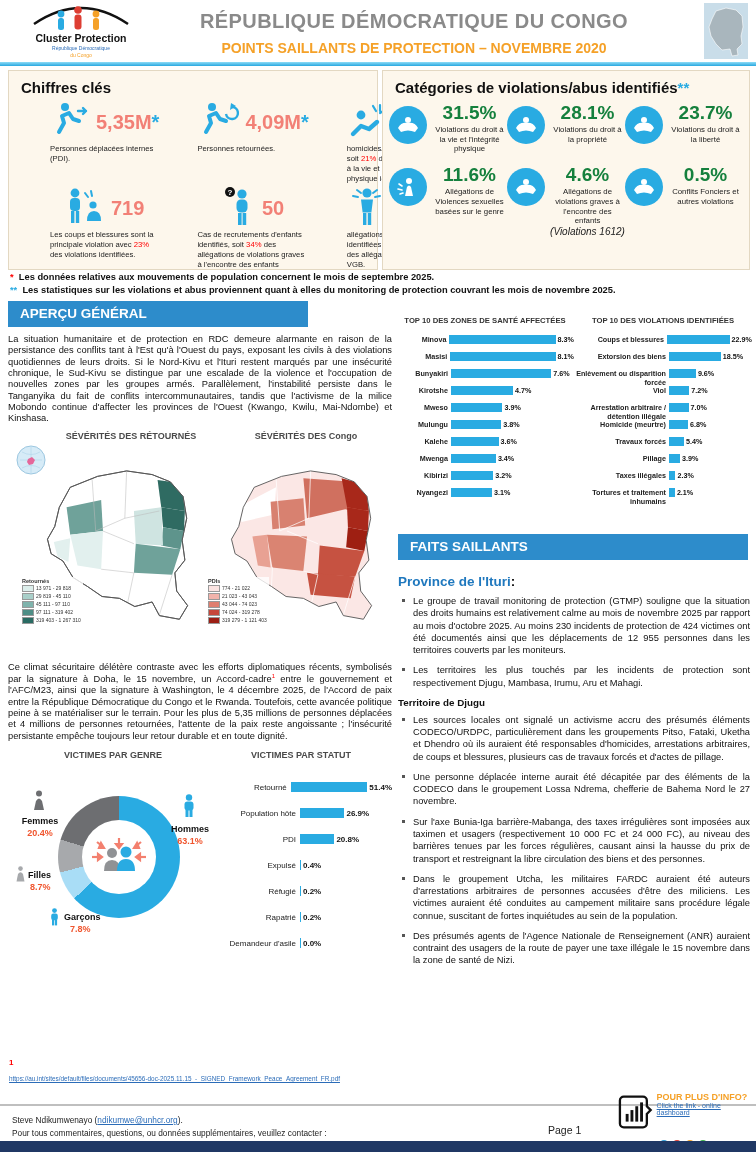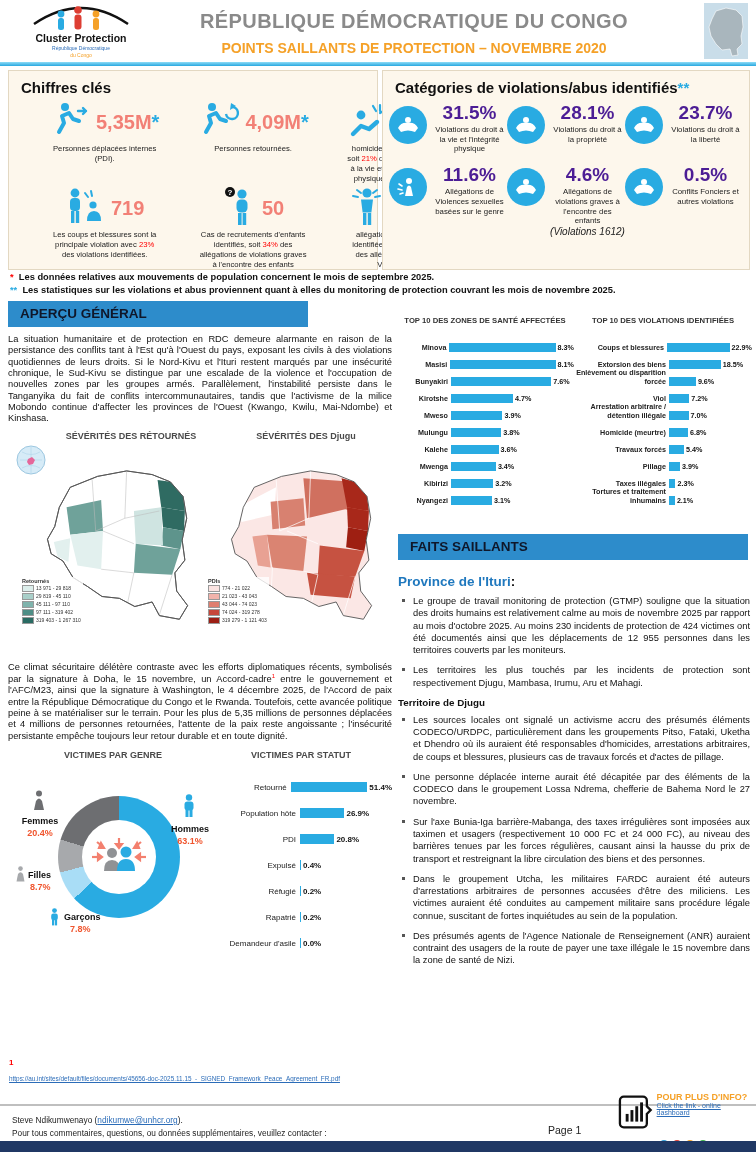--- a/index.html
+++ b/index.html
@@ -13,49 +13,49 @@
   .map-thumb{position:absolute;right:8px;top:3px;width:44px;height:56px;}
   .header-rule{position:absolute;left:0;top:62px;width:756px;height:4px;
                background:linear-gradient(#8edcf7,#29A8E0);}
   
   .box{position:absolute;top:70px;background:#FDF7EC;border:1px solid #E3D8C2;}
   .key-box{left:8px;width:368px;height:198px;}
   .cat-box{left:382px;width:366px;height:198px;}
   .box-title{font-size:15px;font-weight:bold;padding:8px 0 2px 12px;color:#111;}
   .blue-star{color:#29ABE2;}
   .kf-grid{display:grid;grid-template-columns:repeat(3,1fr);padding:2px 6px;}
-  .kf-item{text-align:center;padding:2px 3px;margin-left:32px;}
+  .kf-item{padding:2px 3px;margin-left:32px;}
   .kf-top{display:flex;align-items:center;justify-content:center;gap:6px;height:40px;}
   .kf-value{font-size:20px;font-weight:bold;color:#F28076;white-space:nowrap;}
   .kf-star{color:#29ABE2;}
   .kf-desc{font-size:7.7px;line-height:1.3;color:#222;margin-top:2px;}
   .hl{color:#FF0000;}
   .cat-grid{display:grid;grid-template-columns:repeat(3,1fr);padding:4px 6px;row-gap:10px;}
   .cat-item{display:flex;align-items:flex-start;gap:5px;}
   .cat-icon{flex:0 0 38px;width:38px;height:38px;border-radius:50%;background:#29ABE2;
             display:flex;align-items:center;justify-content:center;margin-top:4px;}
   .cat-text{flex:1;text-align:center;}
-  .cat-pct{font-size:19px;font-weight:bold;color:#4c1d95;}
+  .cat-pct{font-size:19px;font-weight:bold;color:#15803d;}
   .cat-label{font-size:7.8px;line-height:1.25;color:#222;margin-top:1px;}
   .cat-sub{font-size:10px;font-style:italic;color:#222;}
   
   .notes{position:absolute;left:10px;top:272px;width:740px;}
   .note{font-size:9.3px;font-weight:bold;margin-bottom:3px;color:#111;}
   
-  .banner{background:#2D8CCB;color:#0f172a;font-weight:bold;font-size:13.5px;
+  .banner{background:#2D8CCB;color:#ffffff;font-weight:bold;font-size:13.5px;
           line-height:26px;padding-left:12px;}
   #left-col{position:absolute;left:8px;top:301px;width:384px;}
   #left-col .banner{width:288px;}
   .para{font-size:9.3px;line-height:1.22;text-align:justify;margin-top:7px;color:#111;}
   .sup-red{color:#FF0000;font-size:6px;vertical-align:super;}
   
   #top-charts{position:absolute;left:396px;top:316px;width:356px;height:206px;display:flex;}
   .t10{width:50%;}
   .t10-title{font-size:7.7px;font-weight:bold;text-align:center;color:#333;margin-bottom:10px;}
-  .brow{display:flex;align-items:flex-end;height:17px;}
+  .brow{display:flex;align-items:flex-start;height:17px;}
   .blabel{font-size:7.2px;font-weight:600;text-align:right;padding-right:3px;color:#222;}
   .zlbl{width:52px;} .vlbl{width:92px;}
   .hbar{height:9px;background:#29ABE2;}
   .bval{font-size:7.2px;font-weight:bold;padding-left:2px;color:#111;}
   
   .maps-block{position:relative;height:224px;margin-top:6px;}
   .map-title{position:absolute;font-size:9px;font-weight:bold;color:#4a4a4a;text-align:center;}
   .globe{position:absolute;left:8px;top:14px;}
   .mapsvg{position:absolute;top:22px;}
   .legend{position:absolute;background:rgba(255,255,255,.8);padding:1px 2px;}
@@ -307,21 +307,21 @@
       <div class="note"><span style="color:#FF0000">*</span>&nbsp;&nbsp;<span>Les données relatives aux mouvements de population concernent le mois de septembre 2025.</span></div>
       <div class="note"><span style="color:#29ABE2">**</span>&nbsp;&nbsp;<span>Les statistiques sur les violations et abus proviennent quant à elles du monitoring de protection couvrant les mois de novembre 2025.</span></div>
     </div>
 
   <div id="left-col">
     <div class="banner">APERÇU GÉNÉRAL</div>
     <div class="para">La situation humanitaire et de protection en RDC demeure alarmante en raison de la persistance des conflits tant à l'Est qu'à l'Ouest du pays, exposant les civils à des violations quotidiennes de leurs droits. Si le Nord-Kivu et l'Ituri restent marqués par une insécurité chronique, le Sud-Kivu se distingue par une escalade de la violence et l'occupation de nouvelles zones par les groupes armés. Parallèlement, l'instabilité persiste dans le Tanganyika du fait de conflits intercommunautaires, tandis que l'activisme de la milice Mobondo continue d'affecter les provinces de l'Ouest (Kwango, Kwilu, Mai-Ndombe) et Kinshasa.</div>
 
     <div class="maps-block">
       <div class="map-title" style="left:38px;top:0;width:170px">SÉVÉRITÉS DES RÉTOURNÉS</div>
-      <div class="map-title" style="left:228px;top:0;width:140px">SÉVÉRITÉS DES Djugu</div>
+      <div class="map-title" style="left:228px;top:0;width:140px">SÉVÉRITÉS DES Congo</div>
 
       <div class="globe">
         <svg width="30" height="30" viewBox="0 0 30 30">
           <circle cx="15" cy="15" r="14" fill="#D6EBF7" stroke="#9CC7E0"></circle>
           <path d="M4,15 h22 M15,1 v28 M6,7 q9,5 18,0 M6,23 q9,-5 18,0" stroke="#B7D9EC" fill="none" stroke-width=".8"></path>
           <path d="M12,14 l4,-2 3,3 -2,4 -4,1 -2,-3 z" fill="#E5679A"></path>
         </svg>
       </div>
 
       <svg class="mapsvg" style="left:24px" width="182" height="176" viewBox="0 0 200 190">

